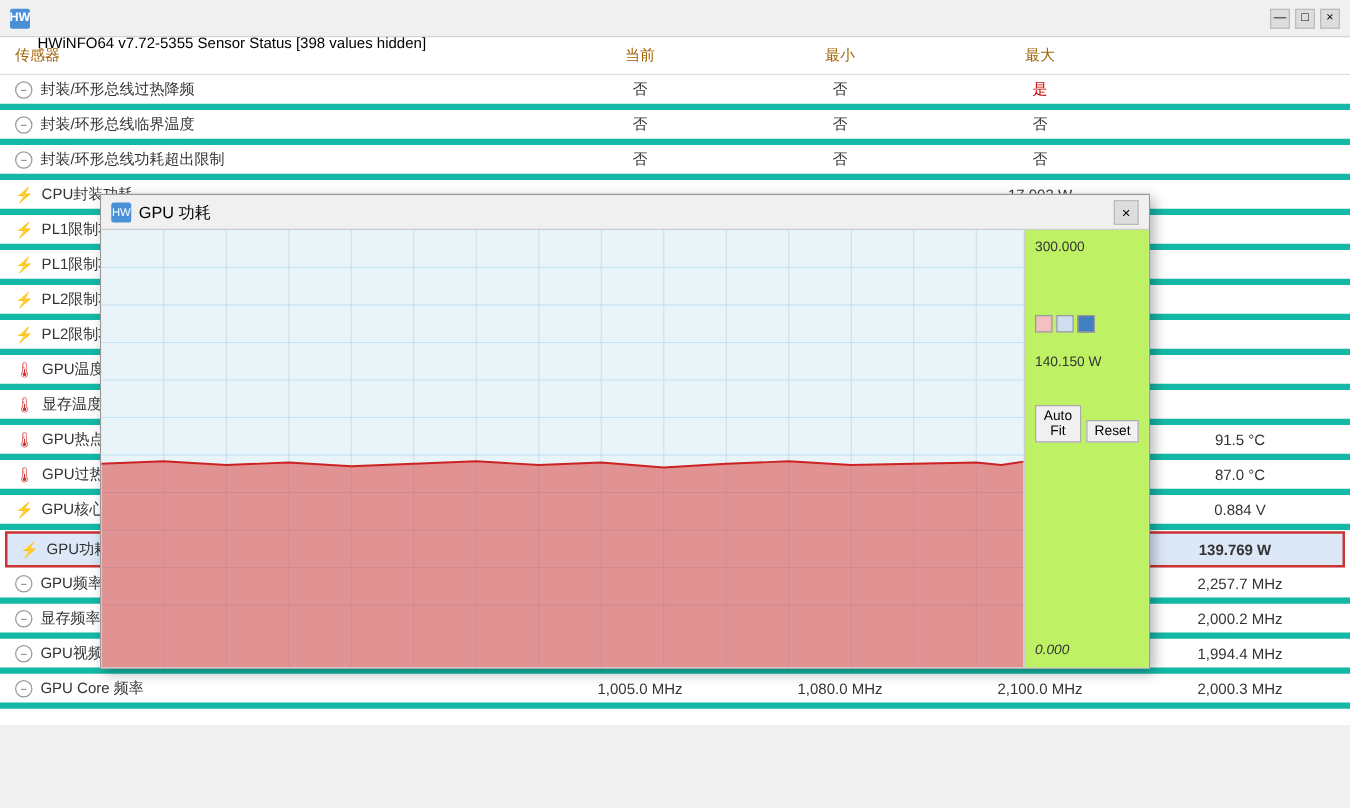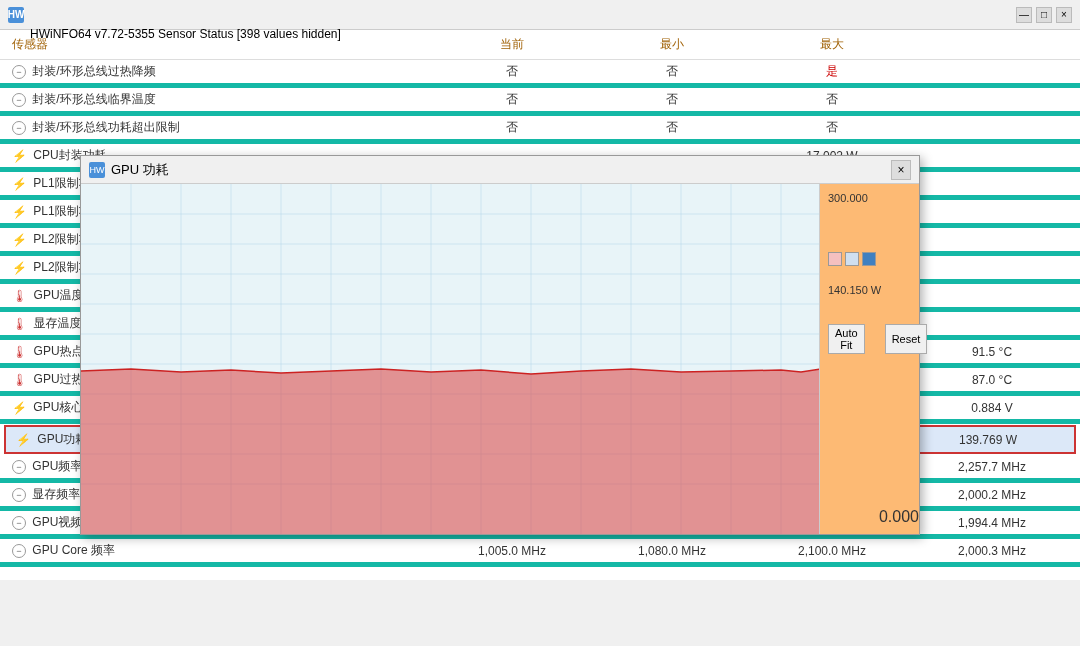--- a/index.html
+++ b/index.html
@@ -204,43 +204,44 @@
     }
 
     
     .chart-sidebar {
       width: 100px;
       border-left: 1px solid #ccc;
       padding: 8px;
       display: flex;
       flex-direction: column;
       gap: 8px;
-      background: #fdba74;
+      background: #bef264;
       font-size: 11px;
     }
 
     .chart-label-top {
       font-size: 11px;
       color: #333;
       text-align: left;
     }
     .chart-label-mid {
       font-size: 11px;
       color: #333;
       text-align: left;
     }
     .chart-label-bottom {
-      font-size: 16px;
+      font-size: 11px;
       color: #333;
-      text-align: right;
+      text-align: left;
       position: absolute;
       bottom: 8px;
       left: 0;
       width: 100%;
       padding-left: 8px;
+      font-style: italic;
     }
 
     .color-boxes {
       display: flex;
       gap: 3px;
       align-items: center;
     }
     .color-box {
       width: 14px;
       height: 14px;
@@ -250,21 +251,22 @@
     .btn-auto-fit, .btn-reset {
       padding: 2px 6px;
       font-size: 11px;
       border: 1px solid #aaa;
       background: #f0f0f0;
       cursor: pointer;
     }
 
     .btn-row {
       display: flex;
-      gap: 20px;
+      gap: 4px;
+      align-items: flex-end;
     }
 
     
     .window {
       width: 1080px;
       height: 580px;
       position: relative;
       background: white;
     }
   </style>
@@ -442,21 +444,21 @@
 
       <div style="border: 2px solid #cc3333; margin: 1px 4px; background: #dce8f8;">
         <div style="display:grid; grid-template-columns: 1fr 160px 160px 160px 160px; padding: 3px 6px; align-items: center;">
           <div class="cell">
             <span class="icon-lightning">⚡</span>
             <span>GPU功耗</span>
           </div>
           <div class="cell value" style="background:#dce8f8; font-weight:normal;">140.150 W</div>
           <div class="cell value" style="background:#dce8f8;">139.115 W</div>
           <div class="cell value" style="background:#dce8f8;">140.540 W</div>
-          <div class="cell value" style="background:#dce8f8;">139.769 W</div>
+          <div class="cell value" style="background:#dce8f8;font-weight:bold;">139.769 W</div>
         </div>
       </div>
 
       <div class="table-row">
         <div class="cell">
           <span class="icon-circle-minus">−</span>
           <span>GPU频率</span>
         </div>
         <div class="cell">2,235.0 MHz</div>
         <div class="cell">2,220.0 MHz</div>

